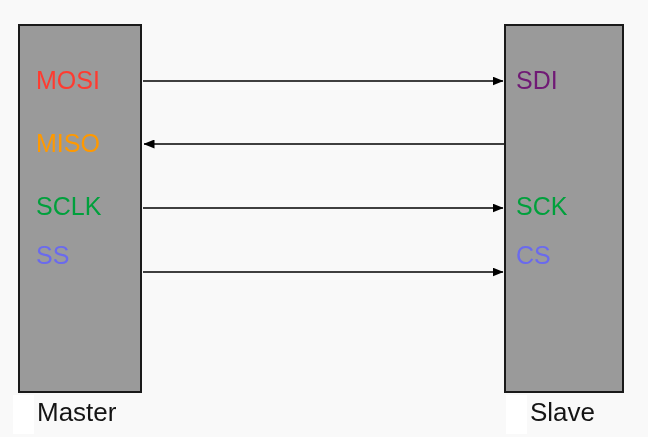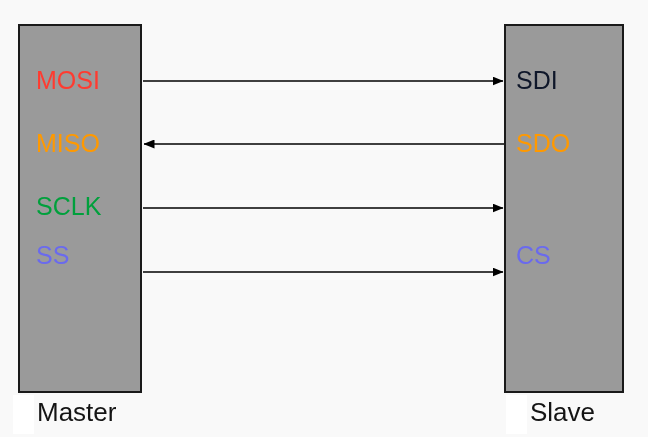--- a/index.html
+++ b/index.html
@@ -91,22 +91,22 @@
 
   <div class="device-box" id="master-box"></div>
 
   <div class="pin-label master-pin pin-row-1" style="color: rgb(255, 59, 48);">MOSI</div>
   <div class="pin-label master-pin pin-row-2" style="color: rgb(255, 153, 0);">MISO</div>
   <div class="pin-label master-pin pin-row-3" style="color: rgb(0, 160, 60);">SCLK</div>
   <div class="pin-label master-pin pin-row-4" style="color: rgb(106, 106, 238);">SS</div>
 
   <div class="device-box" id="slave-box"></div>
 
-  <div class="pin-label slave-pin pin-row-1" style="color: #0f172a; text-align: center;">SDI</div>
-  <div class="pin-label slave-pin pin-row-2" style="color: rgb(255, 153, 0);">SDO</div>
+  <div class="pin-label slave-pin pin-row-1" style="color: #701a75; text-align: center;">SDI</div>
+  <div class="pin-label slave-pin pin-row-3" style="color: rgb(0, 160, 60);">SCK</div>
   <div class="pin-label slave-pin pin-row-4" style="color: rgb(106, 106, 238);">CS</div>
 
   <svg id="wires" viewBox="0 0 648 437" xmlns="http://www.w3.org/2000/svg">
     <defs>
       <marker id="arrow-right" markerWidth="11" markerHeight="9" refX="10.5" refY="4.5" orient="auto" markerUnits="userSpaceOnUse">
         <path d="M0,0 L11,4.5 L0,9 z" fill="#000000"></path>
       </marker>
       <marker id="arrow-left" markerWidth="11" markerHeight="9" refX="10.5" refY="4.5" orient="auto" markerUnits="userSpaceOnUse">
         <path d="M0,0 L11,4.5 L0,9 z" fill="#000000"></path>
       </marker>

